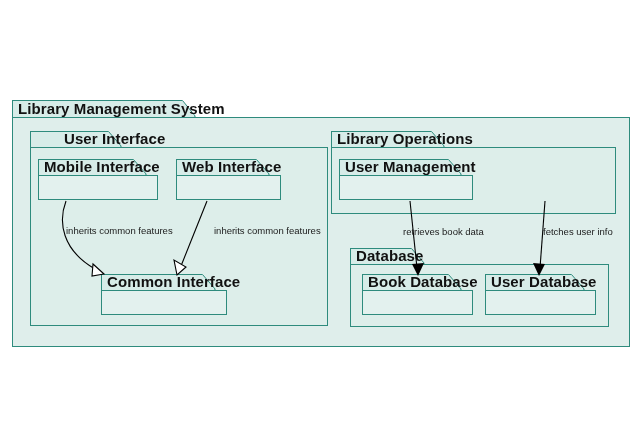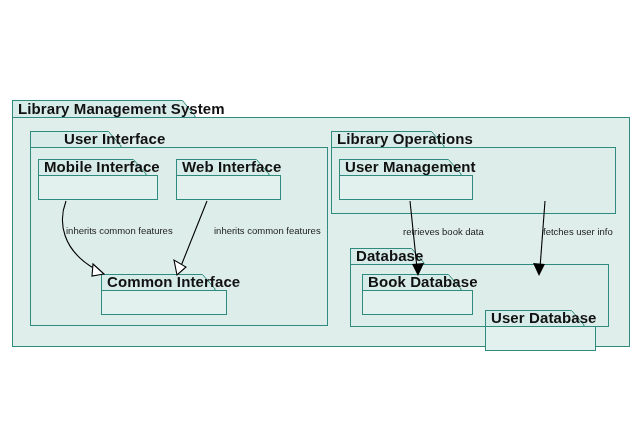--- a/index.html
+++ b/index.html
@@ -158,21 +158,21 @@
 
   <div class="pkg leaf" style="left:362px; top:274px; width:111px; height:41px;">
     <div class="pkg-tab" style="width:99px; height:16px;"></div>
     <svg class="pkg-tab-edge" viewBox="0 0 14 16" preserveAspectRatio="none" style="left:86px; width:14px; height:16px;">
       <line x1="0.5" y1="0.5" x2="13.5" y2="15.5" stroke="#2e8b7d" stroke-width="1"></line>
     </svg>
     <div class="pkg-label" style="height:16px; line-height:16px; top:0; transform:none;">Book Database</div>
     <div class="pkg-body" style="left:0; top:16px; width:111px; height:25px;"></div>
   </div>
 
-  <div class="pkg leaf" style="left:485px; top:274px; width:111px; height:41px;margin-top:36px;">
+  <div class="pkg leaf" style="left:485px; top:274px; width:111px; height:41px;">
     <div class="pkg-tab" style="width:99px; height:16px;"></div>
     <svg class="pkg-tab-edge" viewBox="0 0 14 16" preserveAspectRatio="none" style="left:86px; width:14px; height:16px;">
       <line x1="0.5" y1="0.5" x2="13.5" y2="15.5" stroke="#2e8b7d" stroke-width="1"></line>
     </svg>
     <div class="pkg-label" style="height:16px; line-height:16px; top:0; transform:none;">User Database</div>
     <div class="pkg-body" style="left:0; top:16px; width:111px; height:25px;"></div>
   </div>
 
   <svg id="edges" viewBox="0 0 644 447">
 

